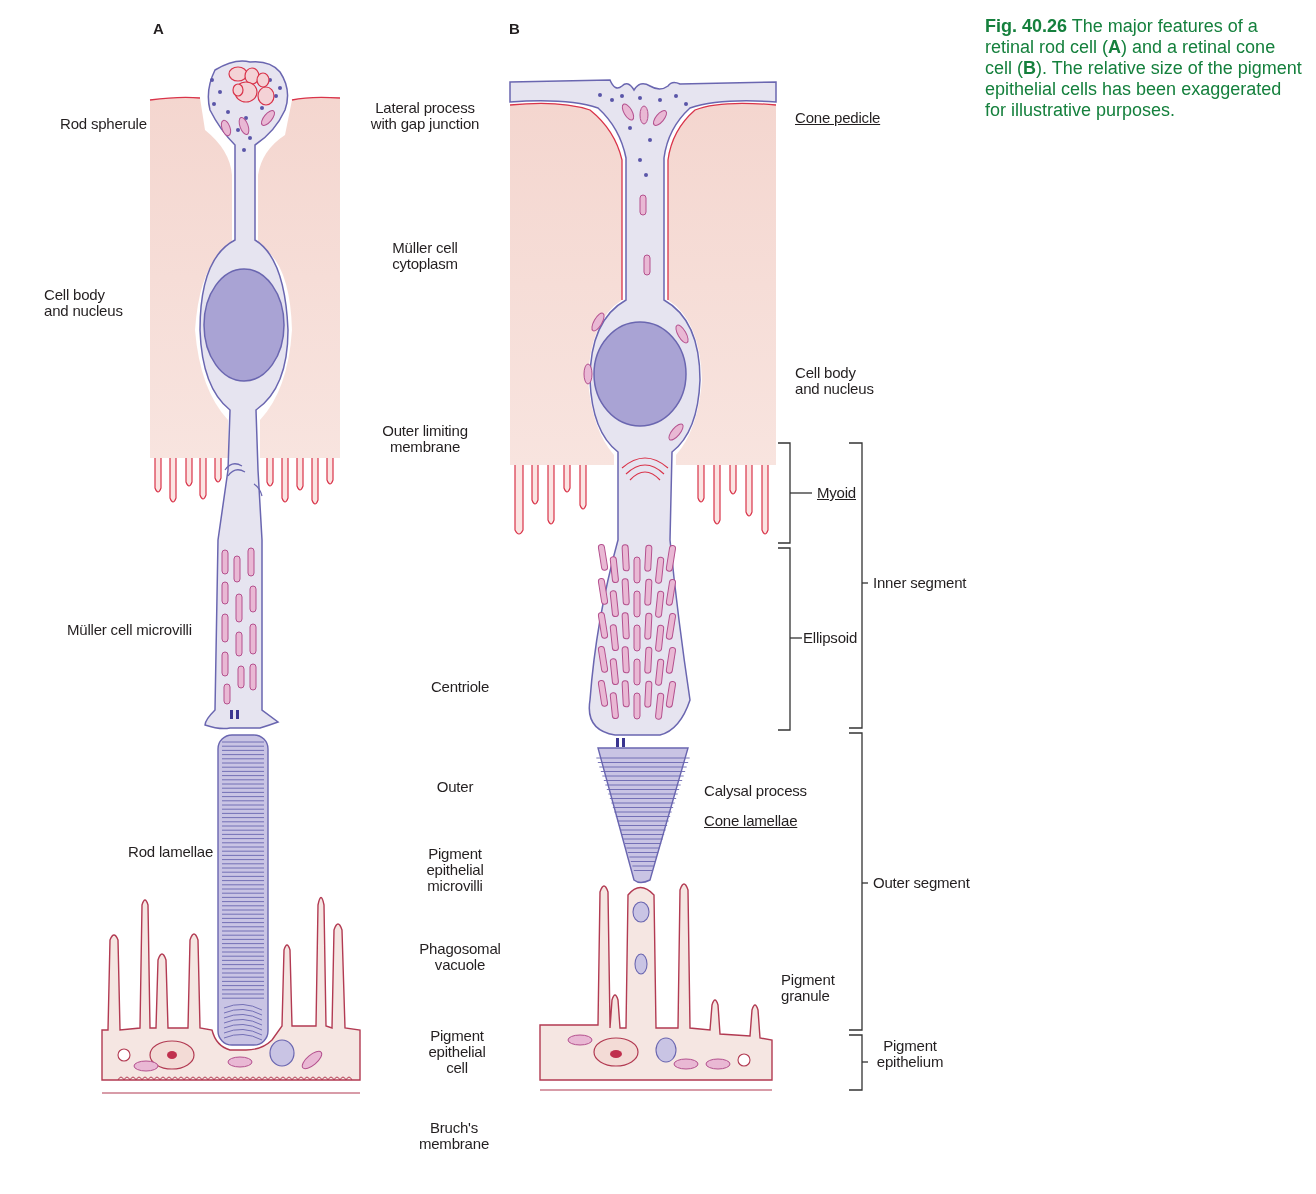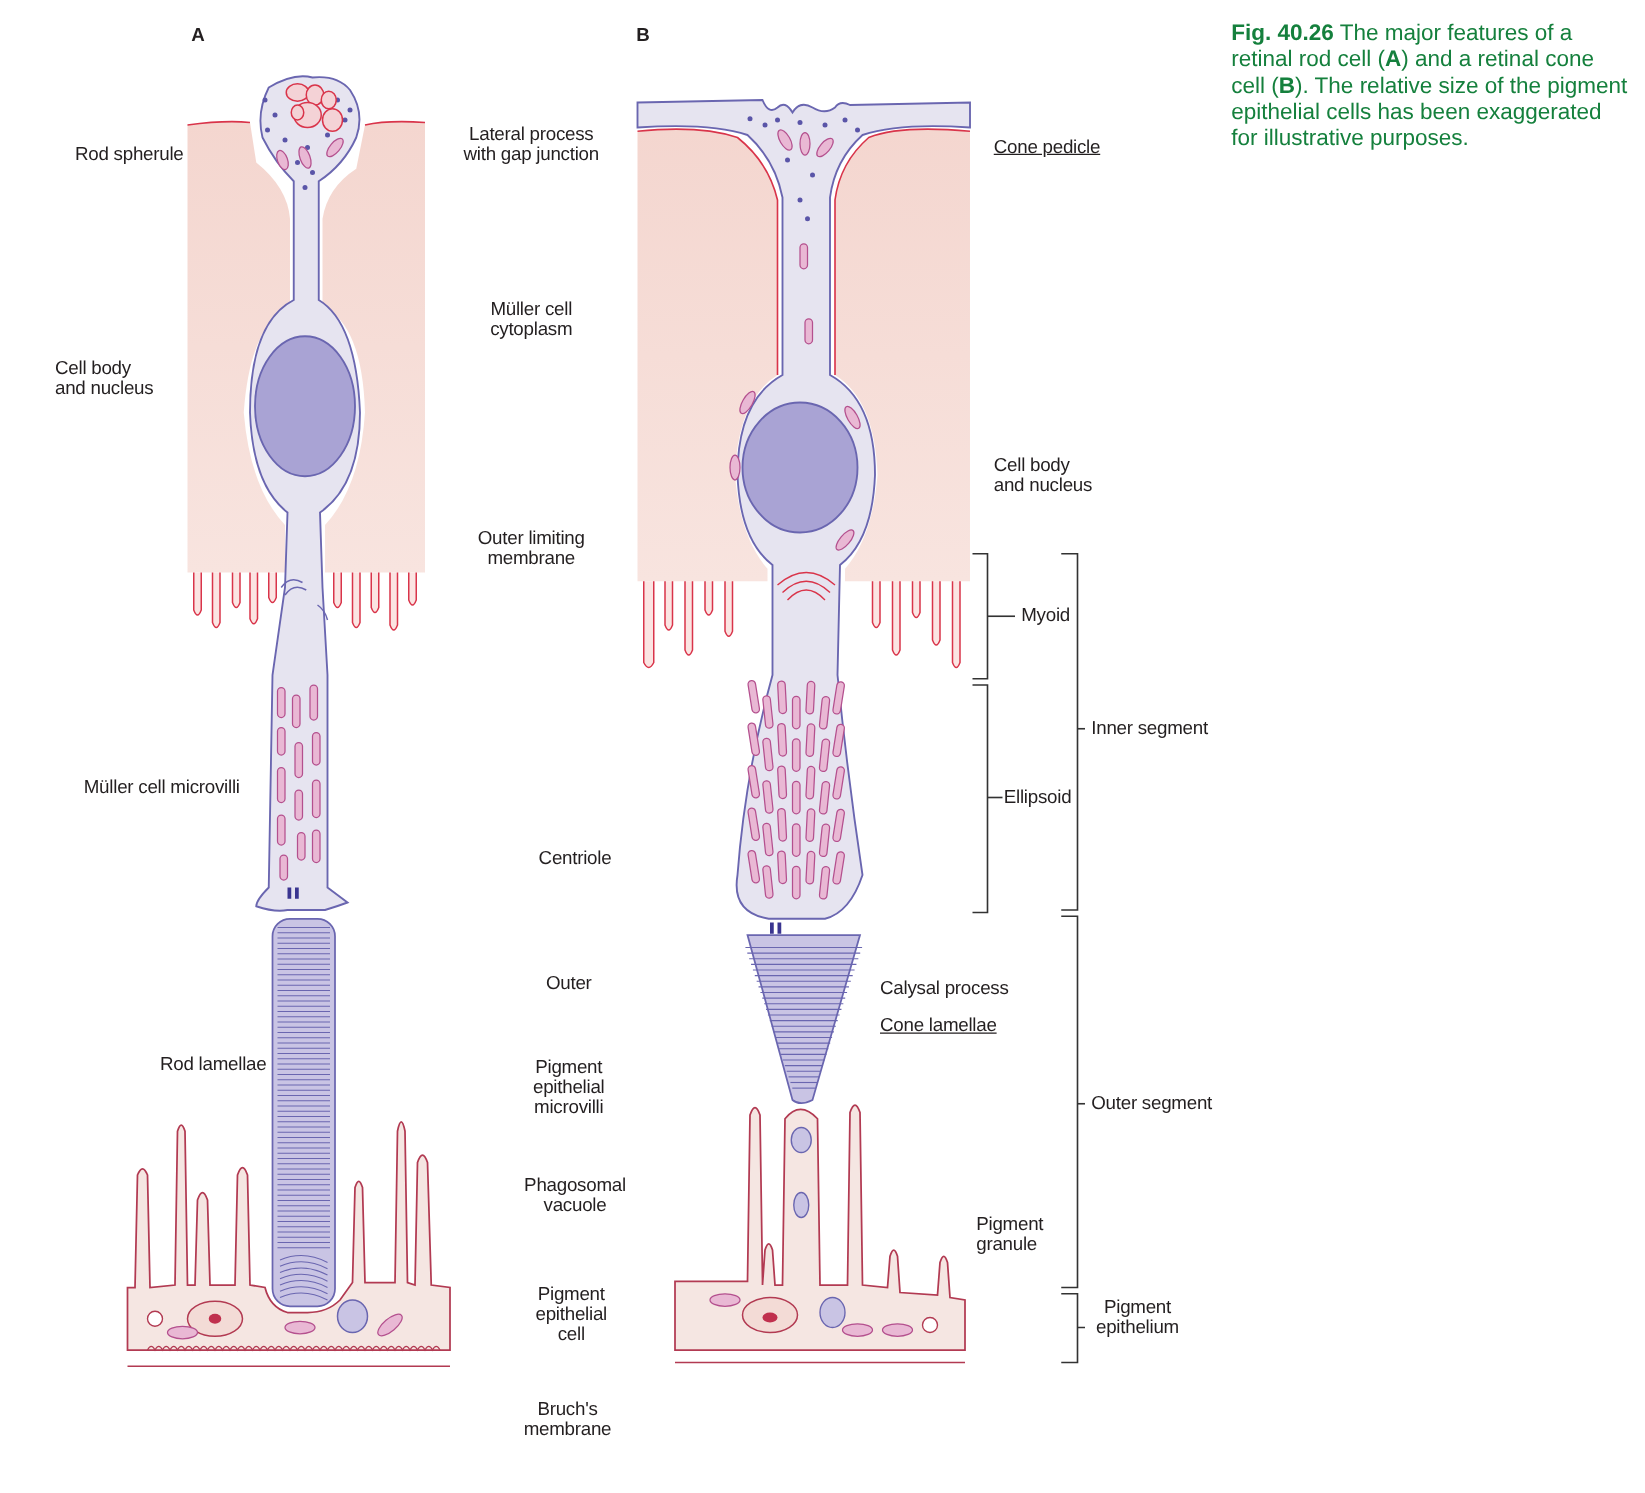--- a/index.html
+++ b/index.html
@@ -371,21 +371,21 @@
 membrane</div>
 
 <div class="lbl" style="left:795px; top:110px;text-decoration:underline;">Cone pedicle</div>
 <div class="lbl" style="left:795px; top:365px;">Cell body
 and nucleus</div>
 <div class="lbl" style="left:704px; top:783px;">Calysal process</div>
 <div class="lbl" style="left:704px; top:813px;text-decoration:underline;">Cone lamellae</div>
 <div class="lbl" style="left:781px; top:972px;">Pigment
 granule</div>
 
-<div class="lbl" style="left:817px; top:485px;">Myoid</div>
+<div class="lbl" style="left:817px; top:485px;text-decoration:underline;">Myoid</div>
 <div class="lbl" style="left:803px; top:630px;">Ellipsoid</div>
 <div class="lbl" style="left:873px; top:575px;">Inner segment</div>
 <div class="lbl" style="left:873px; top:875px;">Outer segment</div>
 <div class="lbl c" style="left:868px; top:1038px; width:84px;">Pigment
 epithelium</div>
 
 <div class="caption">
   <b>Fig. 40.26</b><span> The major features of a retinal rod cell (</span><b>A</b><span>) and a retinal cone cell (</span><b>B</b><span>). The relative size of the pigment epithelial cells has been exaggerated for illustrative purposes.</span>
 </div>
 

